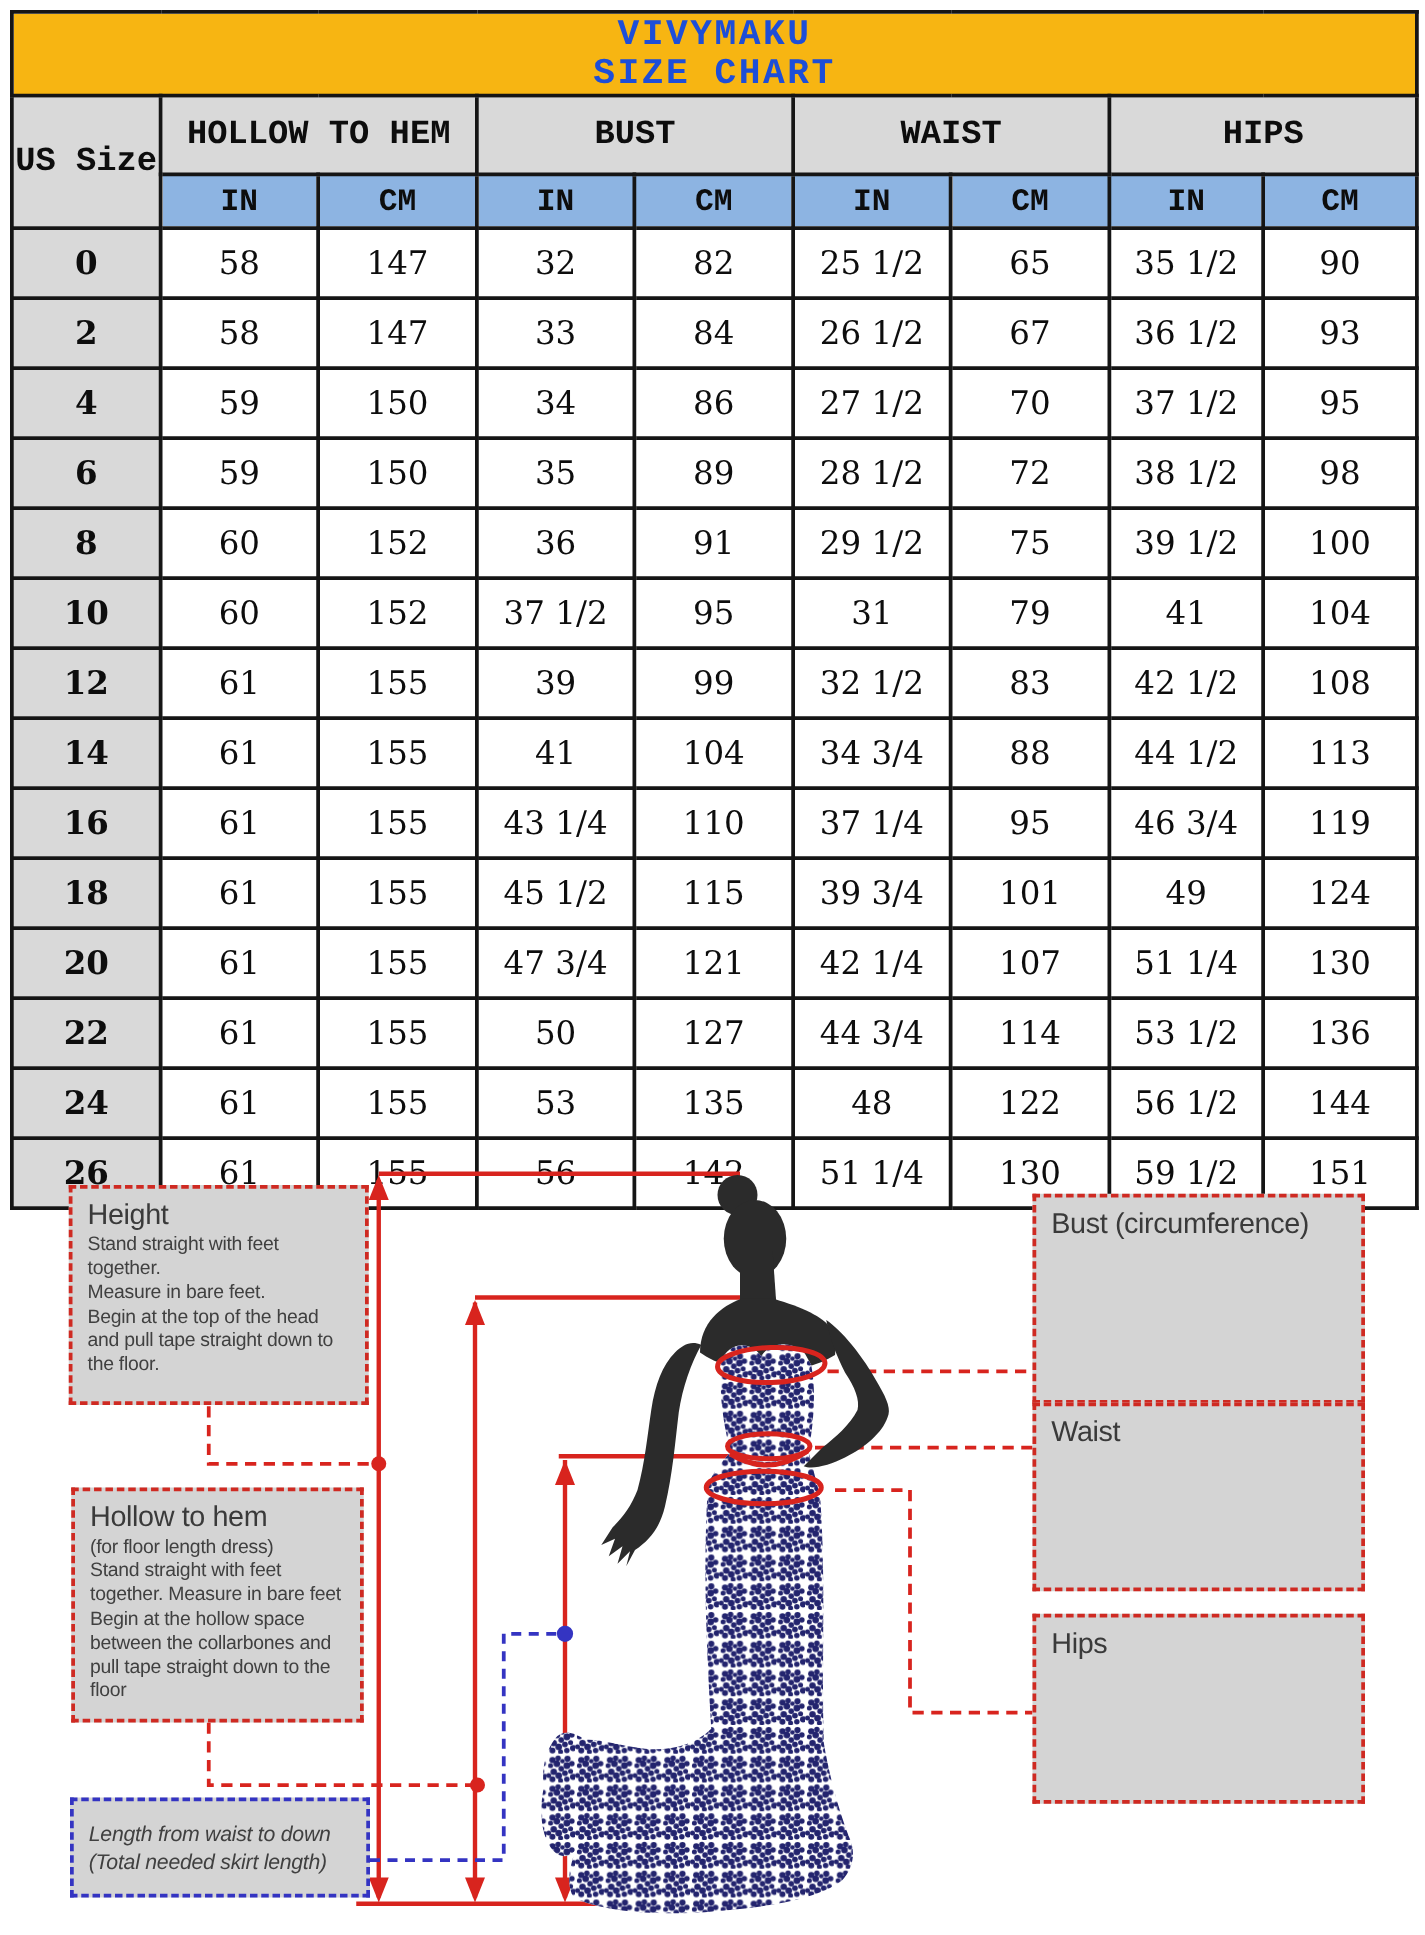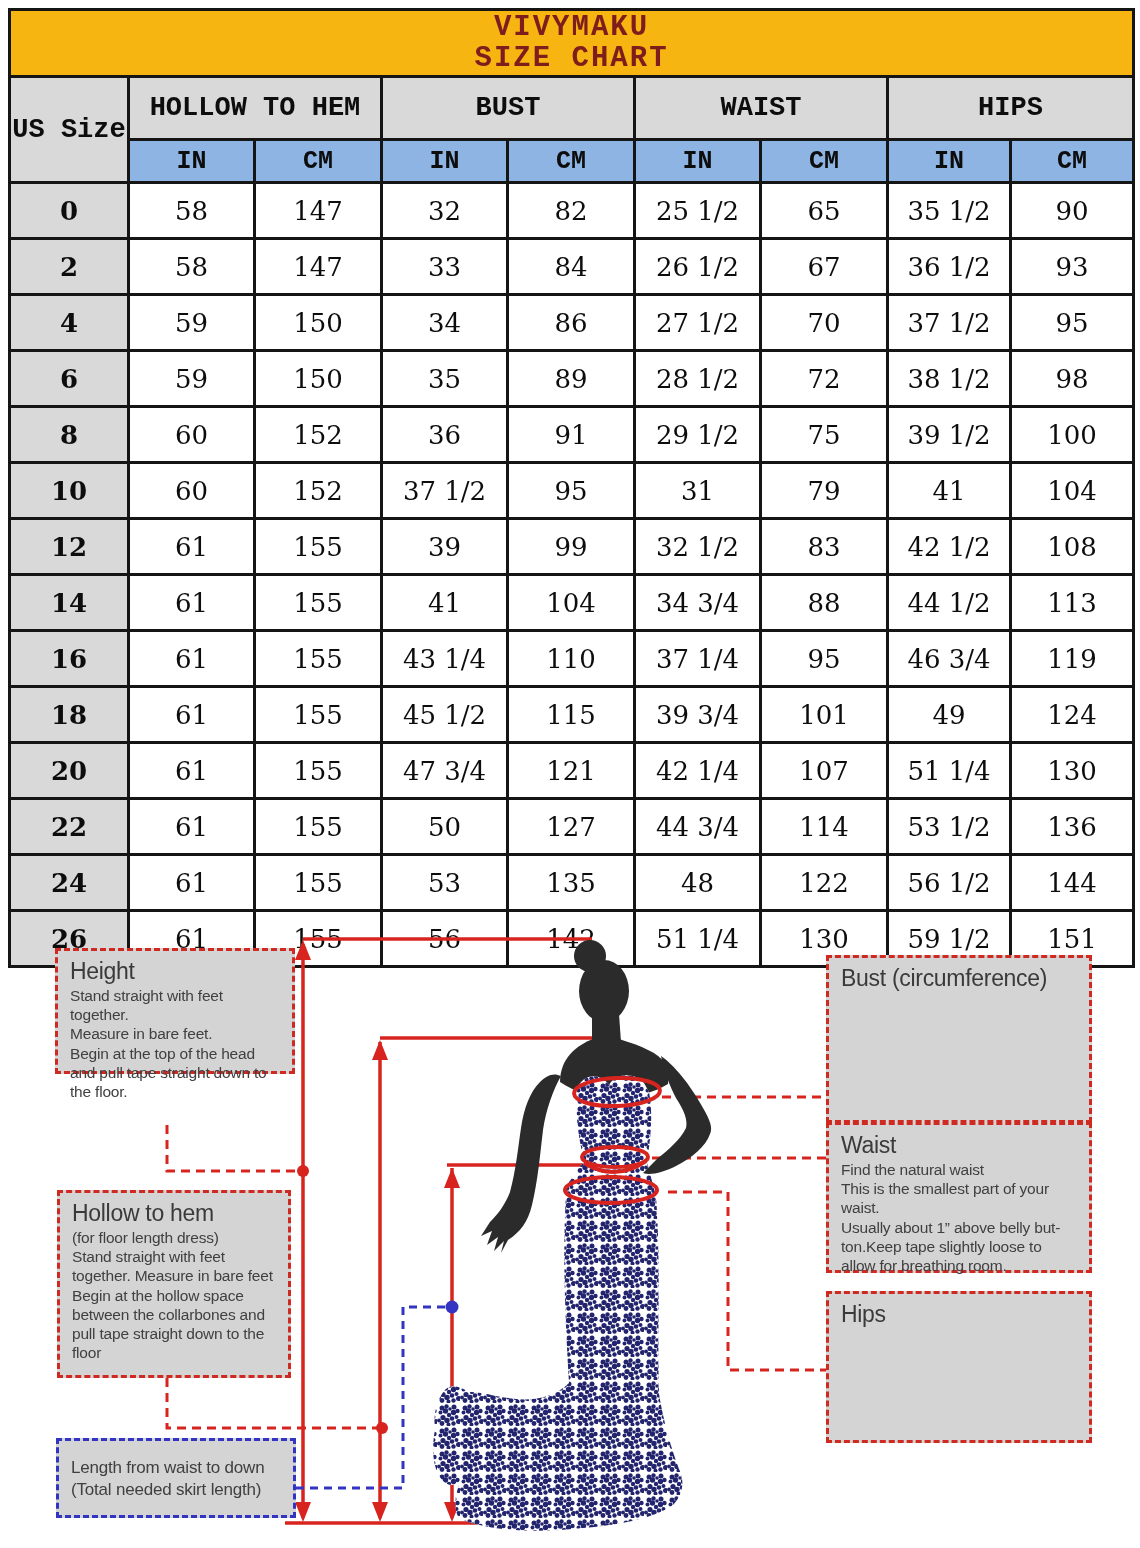--- a/index.html
+++ b/index.html
@@ -12,42 +12,42 @@
   table.size-chart {
     position:absolute; left:8px; top:8px; width:1124px;
     border-collapse:collapse; table-layout:fixed;
   }
   table.size-chart td {
     border:3px solid #151515; text-align:center; vertical-align:middle;
     color:#0d0d0d; overflow:hidden; white-space:nowrap;
   }
   td.banner-cell { background:#F7B512; height:62px; }
   .banner-line { font-family:"Liberation Mono", monospace; font-weight:bold;
-    font-size:29px; letter-spacing:2px; line-height:31px; text-align:center; color:#7f1d1d; }
+    font-size:29px; letter-spacing:2px; line-height:31px; text-align:center; color:#1d4ed8; }
   td.corner-cell { background:#D9D9D9; font-family:"Liberation Mono", monospace;
     font-weight:bold; font-size:27px; }
   td.group-cell { background:#D9D9D9; font-family:"Liberation Mono", monospace;
     font-weight:bold; font-size:27px; height:58px; }
   td.unit-cell { background:#8DB4E2; font-family:"Liberation Mono", monospace;
     font-weight:600; font-size:25px; height:38px; }
   td.size-cell { background:#D9D9D9; font-family:"DejaVu Serif", serif;
     font-weight:600; font-size:26px; height:51px; }
   td.val-cell { background:#ffffff; font-family:"DejaVu Serif", serif;
     font-weight:400; font-size:26px; }
 
   
   .note {
     position:absolute; background:#D4D4D4; border:3px dashed #CF2A22;
     padding:7px 10px 6px 12px; box-sizing:border-box; color:#404040;
   }
-  .note.blue { border-color:#3434C2; display:flex; align-items:center; }
+  .note.blue { border-color:#3434C2; display:flex; align-items:center;font-style:italic; }
   .note h3 { margin:0 0 1px 0; font-size:23px; font-weight:400; color:#3a3a3a; letter-spacing:-0.3px; }
   .note p  { margin:0; font-size:15.5px; line-height:1.24; white-space:pre-line; letter-spacing:-0.2px; }
 
-  #note-height { left:55px;  top:948px;  width:240px; height:126px; }
+  #note-height { left:55px;  top:948px;  width:240px; height:176px; }
   #note-hollow { left:57px;  top:1190px; width:234px; height:188px; }
   #note-skirt  { left:56px;  top:1438px; width:240px; height:80px; }
   #note-bust   { left:826px; top:955px;  width:266px; height:168px; }
   #note-waist  { left:826px; top:1122px; width:266px; height:151px; }
   #note-hips   { left:826px; top:1291px; width:266px; height:152px; }
   #note-skirt p { font-size:17px; }
 
   svg#diagram { position:absolute; left:0; top:930px; width:1140px; height:618px; }
   .mline  { stroke:#D8241E; stroke-width:3.5; fill:none; }
   .mdash  { stroke:#D8241E; stroke-width:3;   fill:none; stroke-dasharray:9 6; }
@@ -375,24 +375,18 @@
   </div>
   <div class="note blue" id="note-skirt">
     <p>Length from waist to down
 (Total needed skirt length)</p>
   </div>
   <div class="note" id="note-bust">
     <h3>Bust (circumference)</h3>
   </div>
   <div class="note" id="note-waist">
     <h3>Waist</h3>
-    <p>Find the natural waist
-This is the smallest part of your
-waist.
-Usually about 1” above belly but-
-ton.Keep tape slightly loose to
-allow for breathing room.</p>
   </div>
   <div class="note" id="note-hips">
     <h3>Hips</h3>
   </div>
 
 </div>
 
 </body></html>

